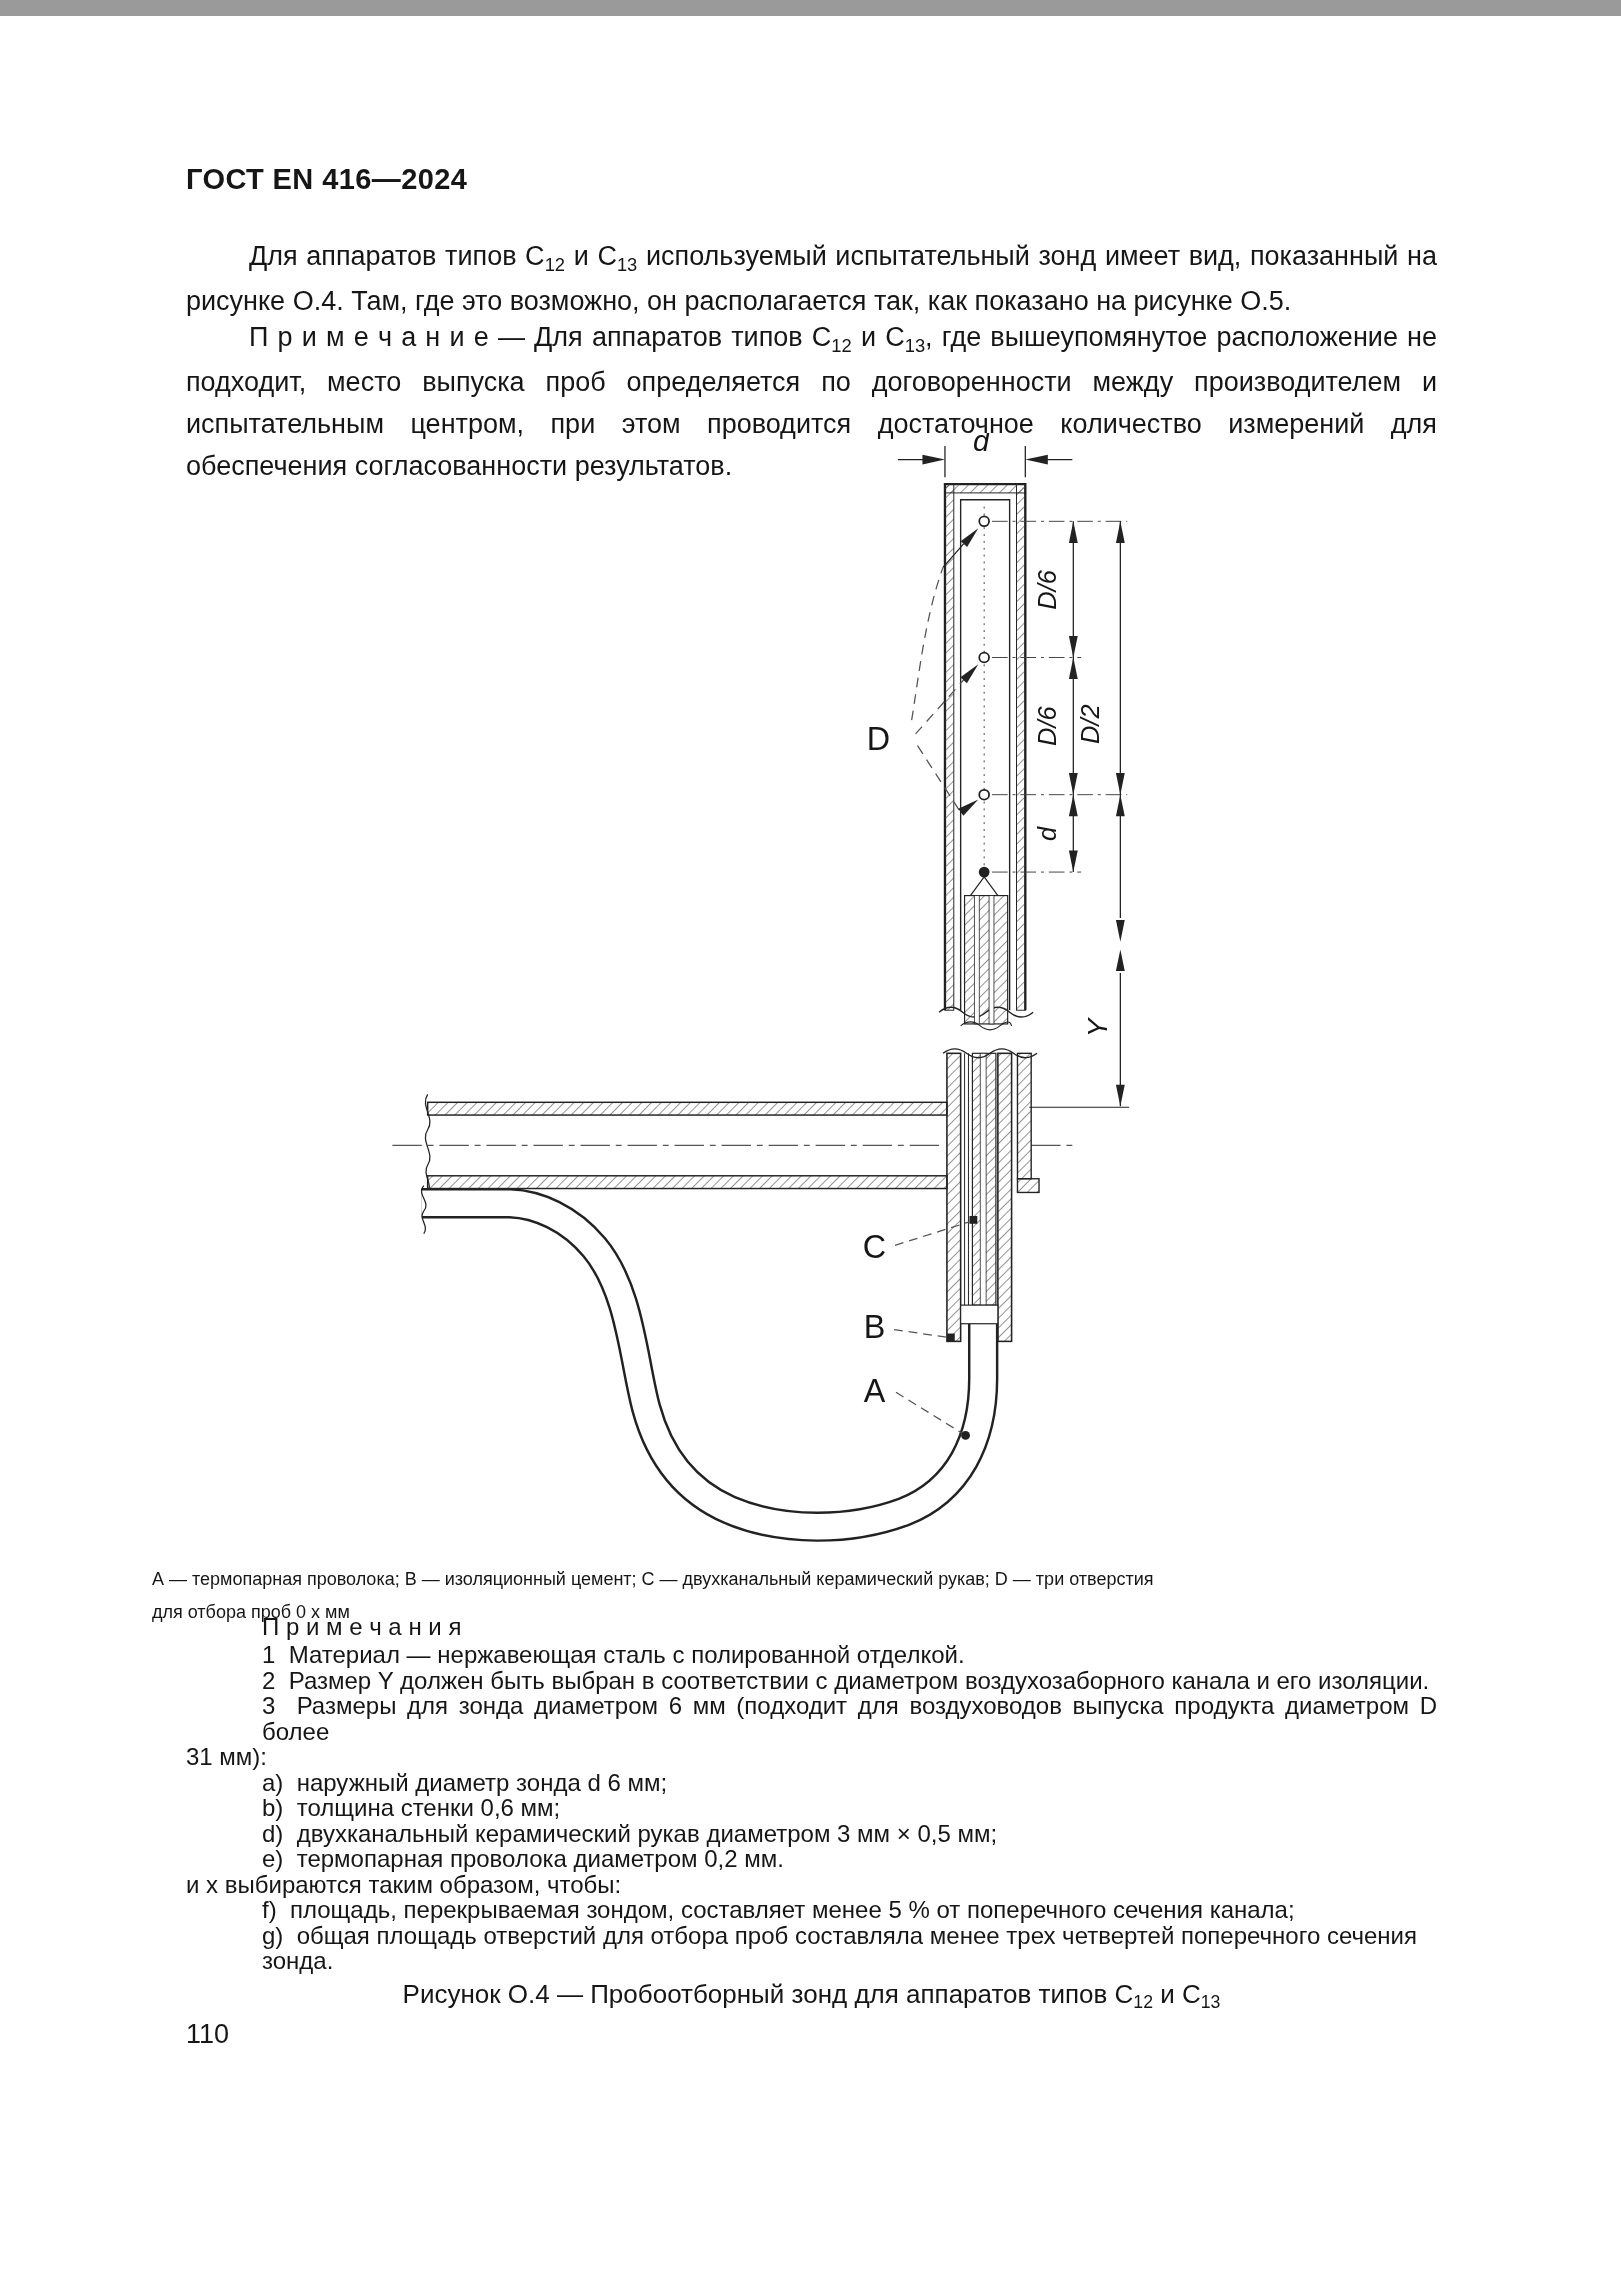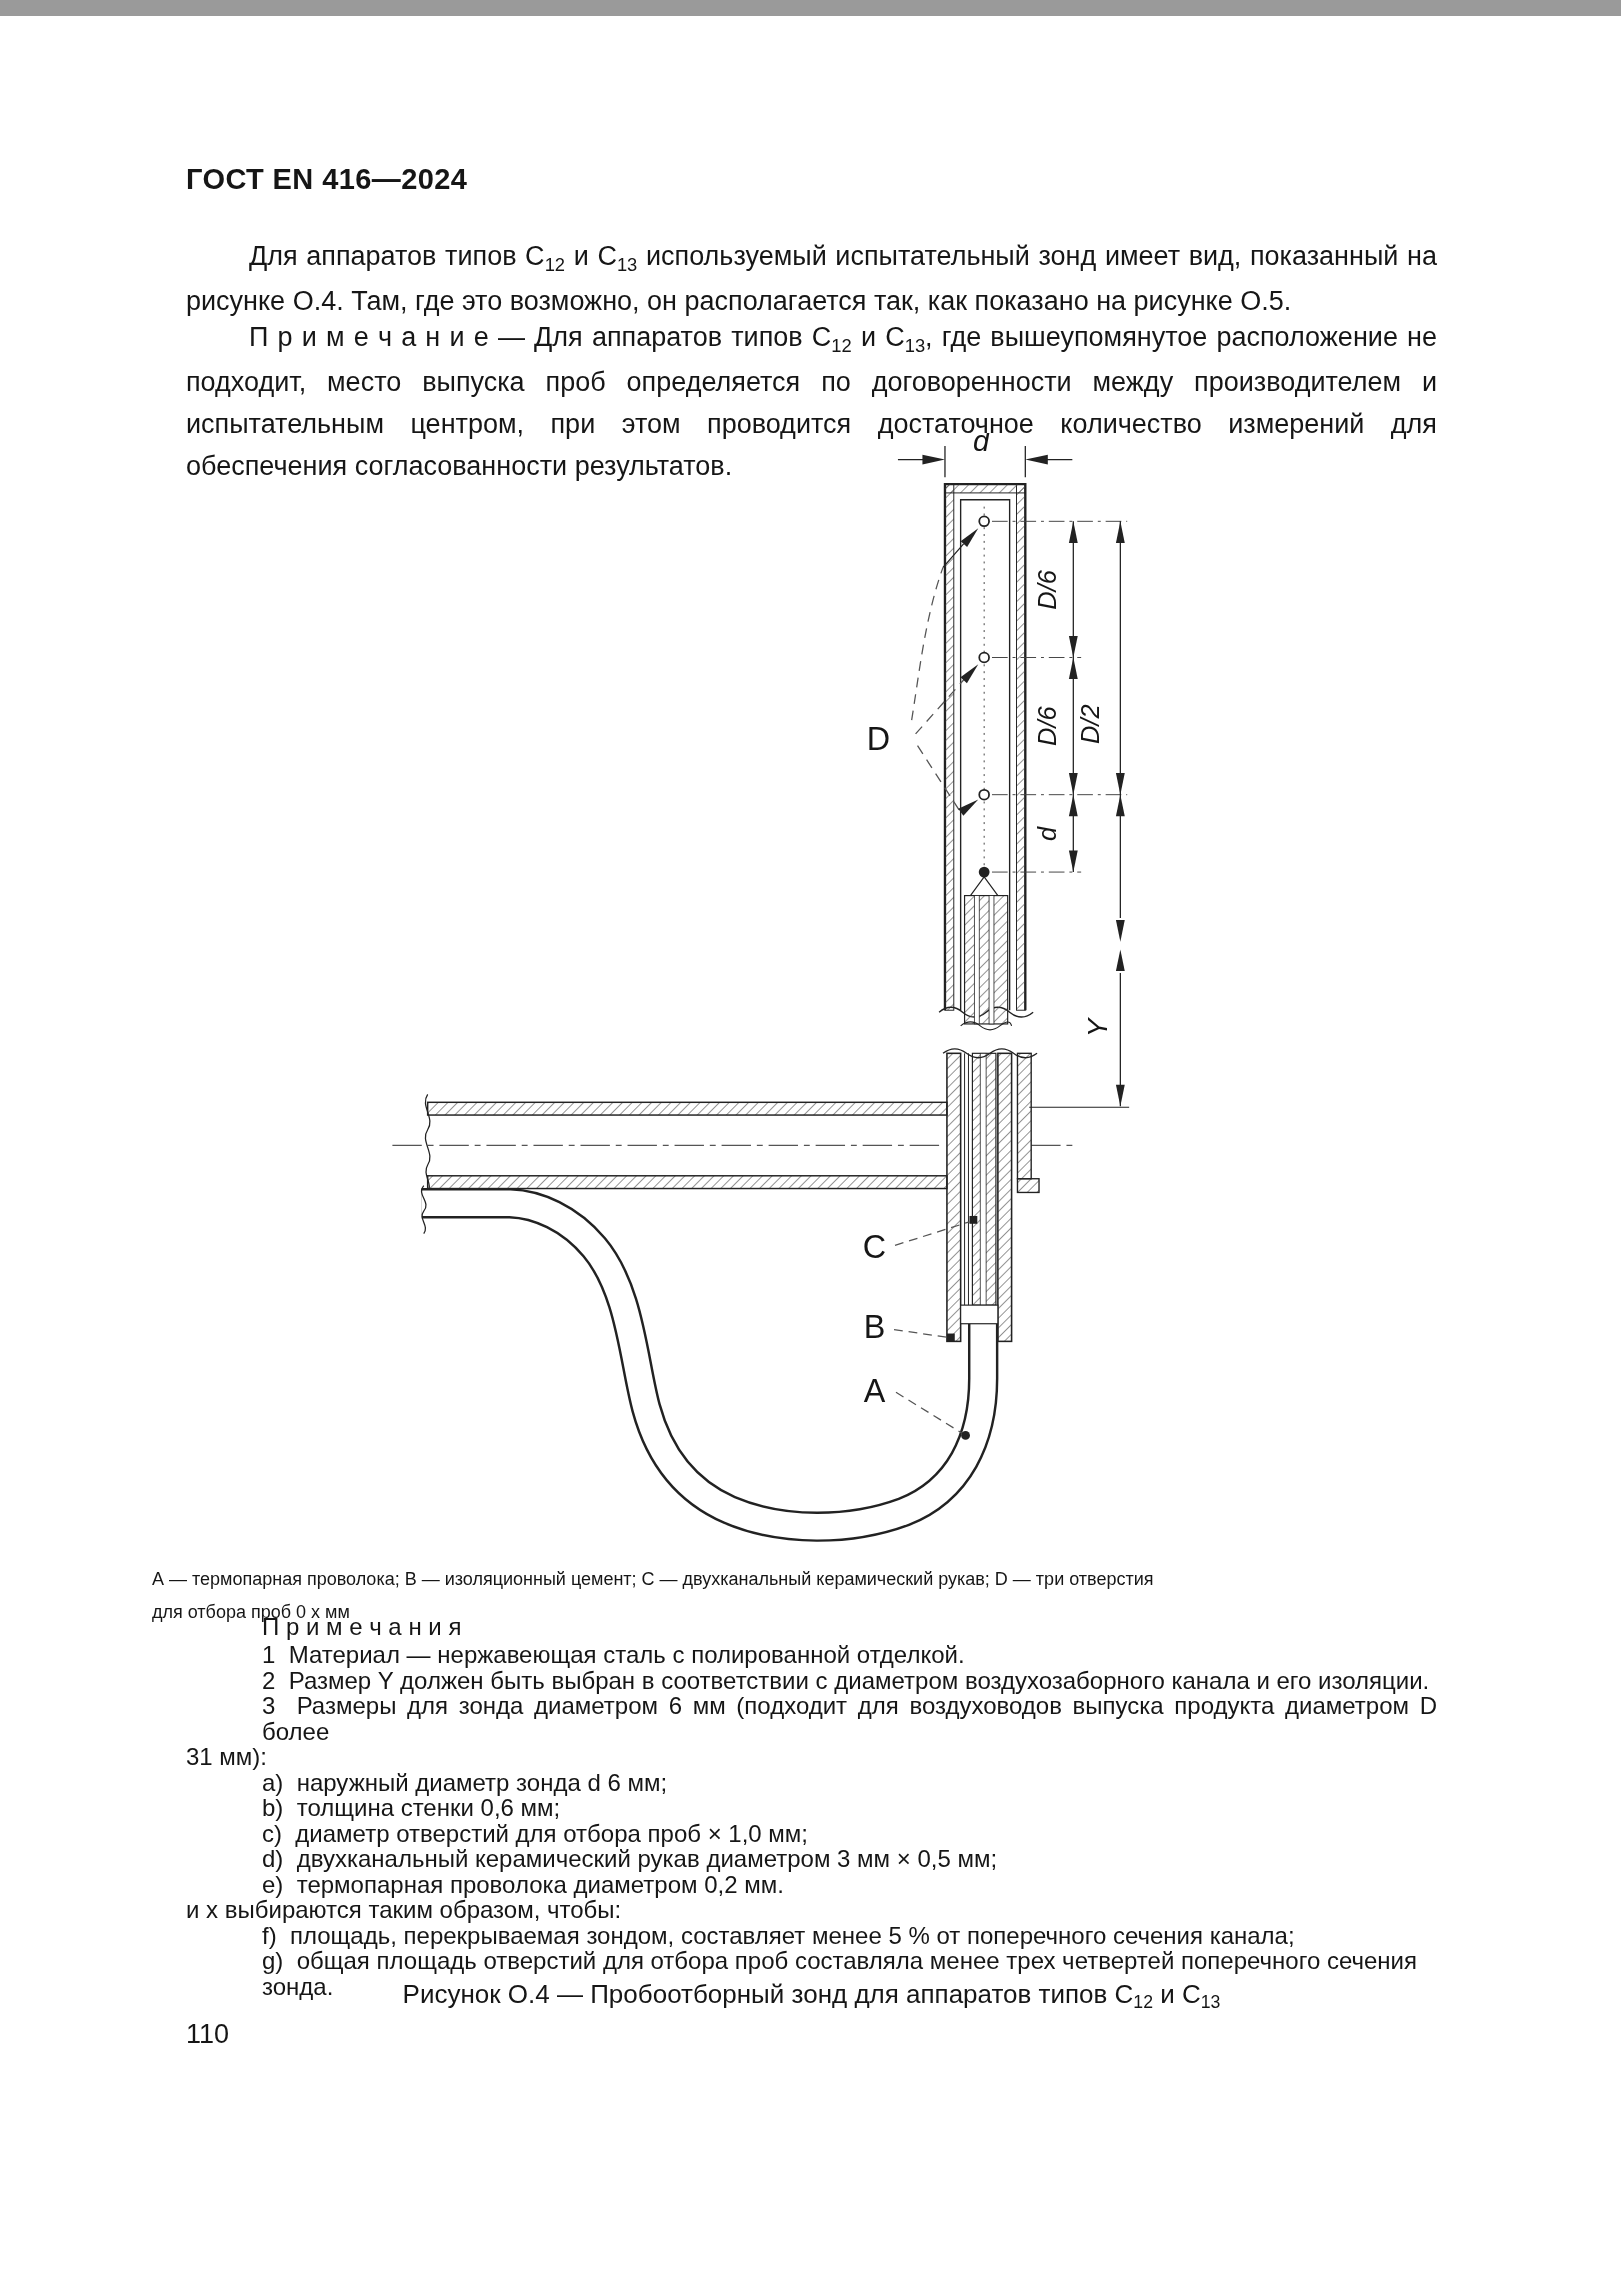--- a/index.html
+++ b/index.html
@@ -173,21 +173,20 @@
   </div>
 
   <div class="abs" style="left:186px; top:1598px; width:1251px;">
     <div class="note-heading ind">П р и м е ч а н и я</div>
     <div class="note-line ind">1  Материал — нержавеющая сталь с полированной отделкой.</div>
     <div class="note-line ind">2  Размер Y должен быть выбран в соответствии с диаметром воздухозаборного канала и его изоляции.</div>
     <div class="note-line ind just">3  Размеры для зонда диаметром 6 мм (подходит для воздуховодов выпуска продукта диаметром D более</div>
     <div class="note-line">31 мм):</div>
     <div class="note-line ind">a)  наружный диаметр зонда d 6 мм;</div>
     <div class="note-line ind">b)  толщина стенки 0,6 мм;</div>
-    <div class="note-line ind">c)  диаметр отверстий для отбора проб × 1,0 мм;</div>
     <div class="note-line ind">d)  двухканальный керамический рукав диаметром 3 мм × 0,5 мм;</div>
     <div class="note-line ind">e)  термопарная проволока диаметром 0,2 мм.</div>
     <div class="note-line">и x выбираются таким образом, чтобы:</div>
     <div class="note-line ind">f)  площадь, перекрываемая зондом, составляет менее 5 % от поперечного сечения канала;</div>
     <div class="note-line ind">g)  общая площадь отверстий для отбора проб составляла менее трех четвертей поперечного сечения зонда.</div>
   </div>
 
   <div class="abs figtitle" style="left:186px; top:1963px; width:1251px;">
     <span>Рисунок О.4 — Пробоотборный зонд для аппаратов типов С</span><span class="sub">12</span><span> и С</span><span class="sub">13</span>
   </div>

